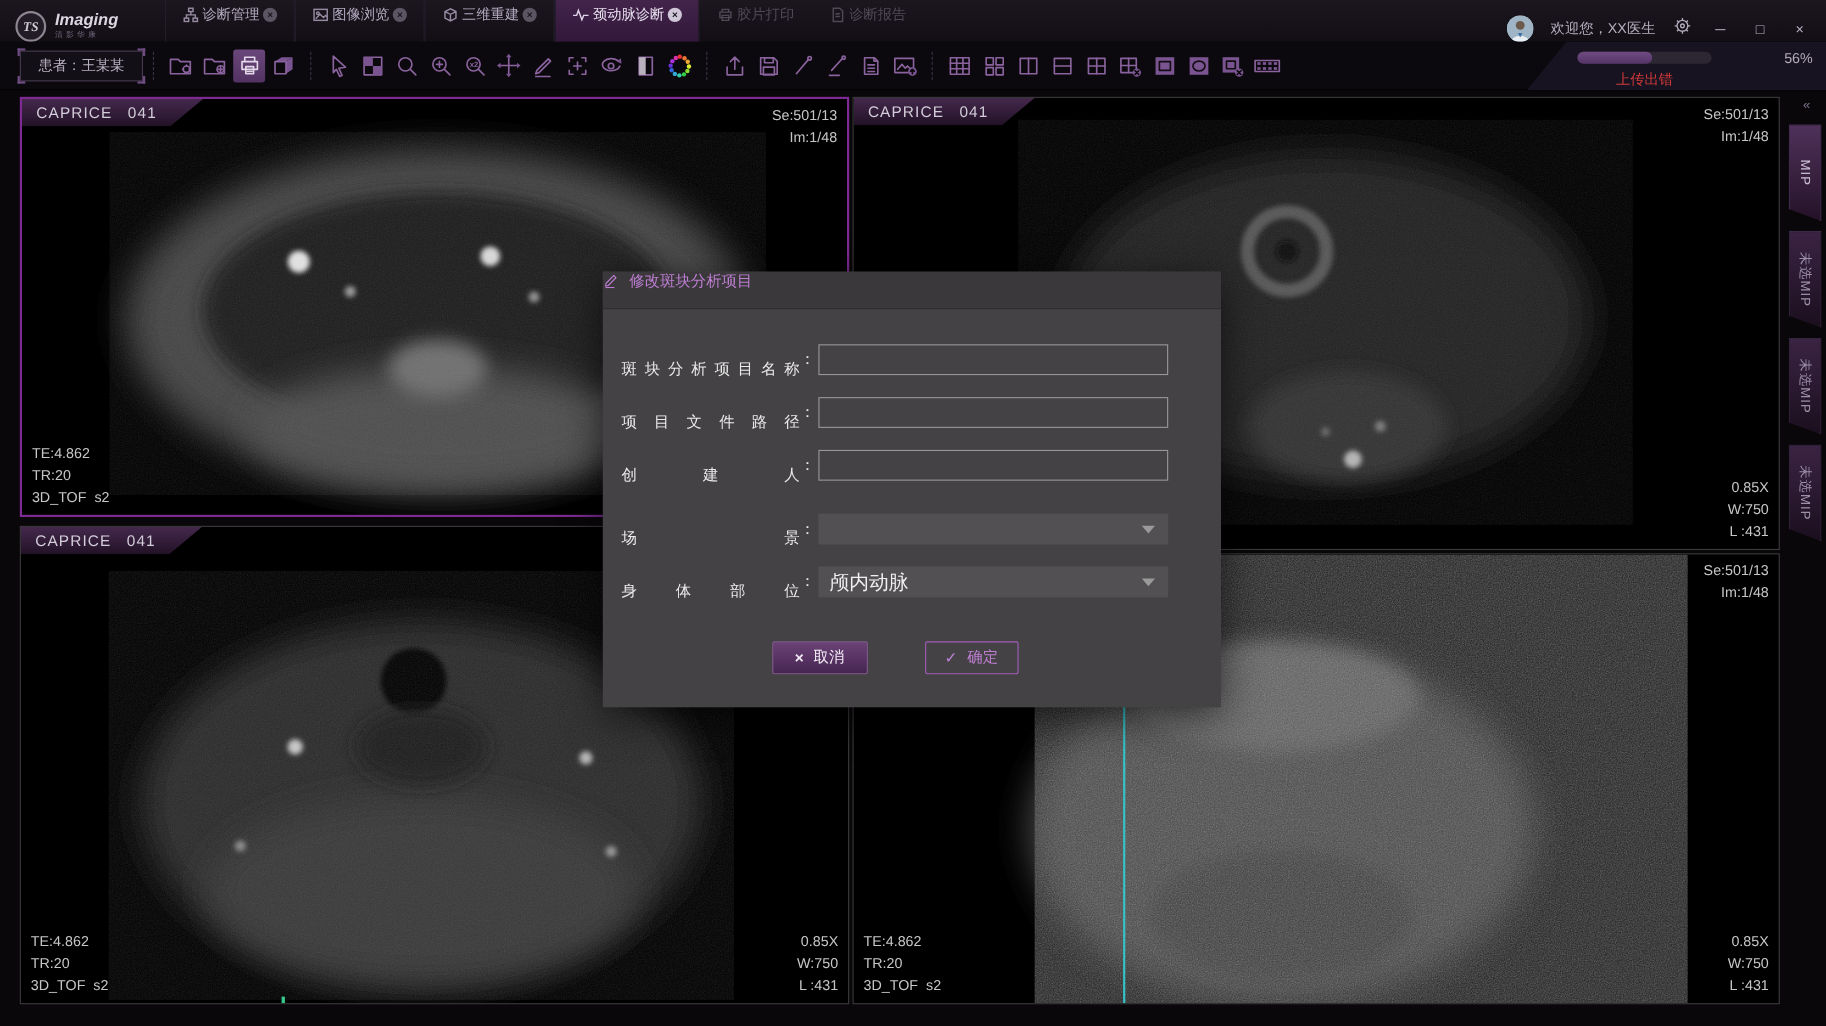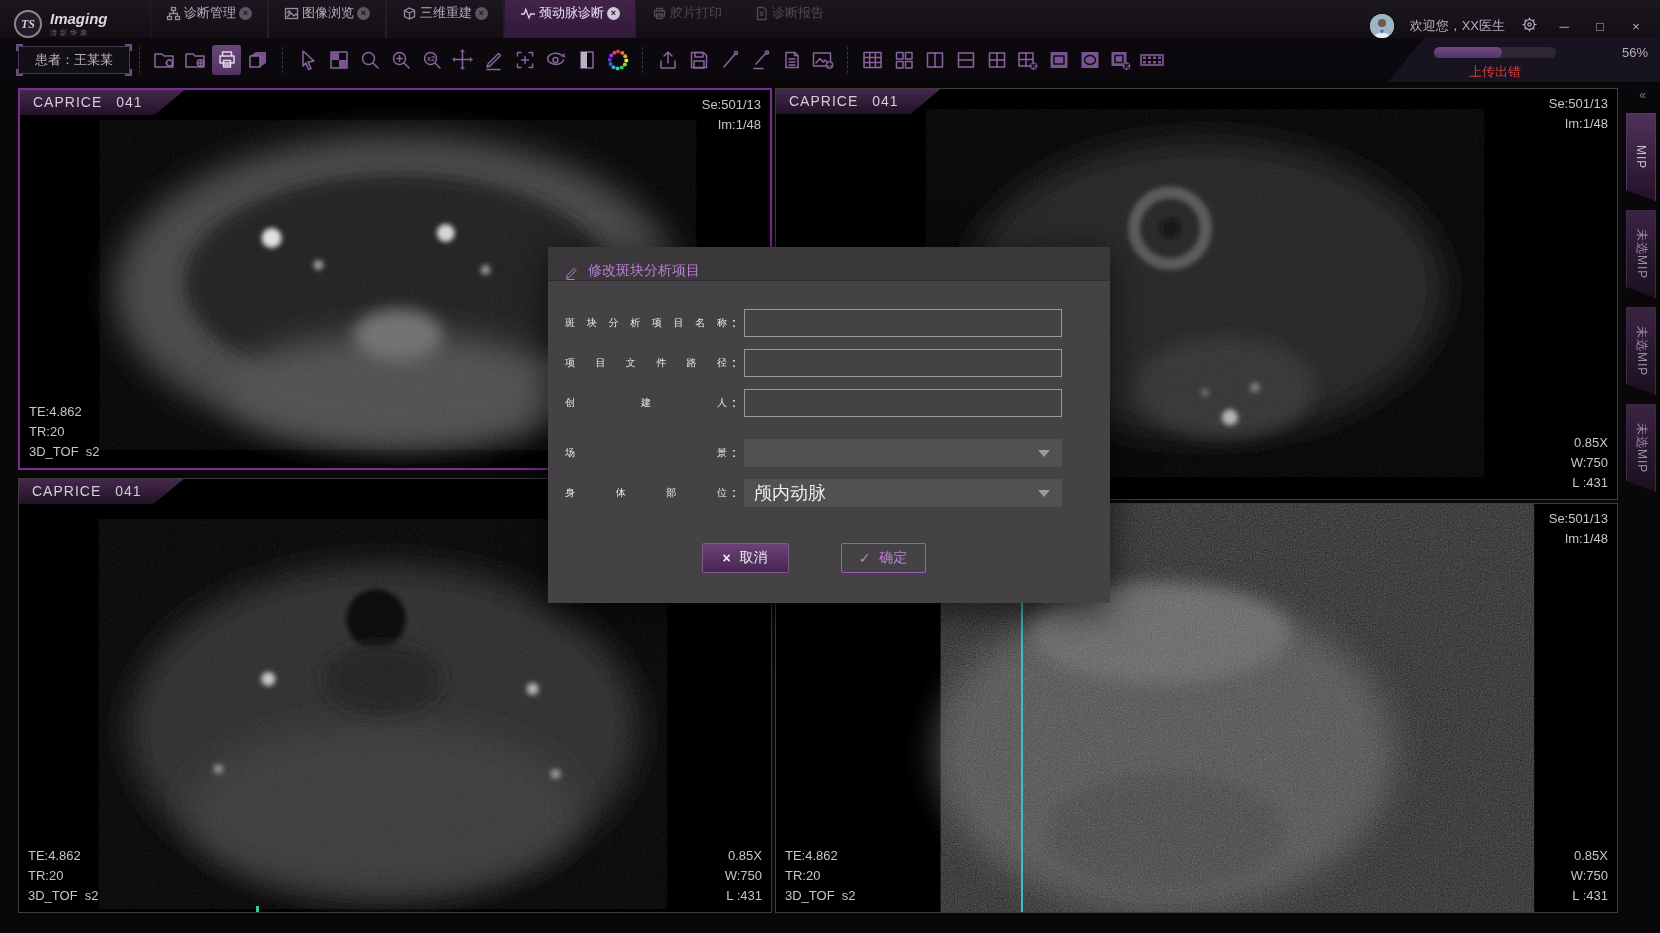--- a/index.html
+++ b/index.html
@@ -86,26 +86,26 @@
   .collapse { text-align:center; color:#7e7390; font-size:12px; height:16px; letter-spacing:-2px; }
   .side-tab { width:30px; height:88px; margin-top:9px; display:flex; align-items:center; justify-content:center;
     writing-mode:vertical-rl; text-orientation:sideways; font-size:12px; letter-spacing:1px;
     color:#cabfd3; background:linear-gradient(180deg,#4f3159,#241228);
     border:1px solid #503762; clip-path:polygon(0 0,100% 0,100% 100%,0 calc(100% - 11px)); }
   .side-tab.dim { background:linear-gradient(180deg,#3a2343,#1b0f1e); color:#9c90a8; border-color:#3c2a46; }
 
   
   .dialog { position:absolute; left:548px; top:247px; width:562px; background:#454245;
     box-shadow:0 8px 36px rgba(0,0,0,.65); }
-  .dlg-header { height:34px; display:flex; align-items:flex-end; gap:9px; padding-left:16px;
+  .dlg-header { height:34px; display:flex; align-items:flex-start; gap:9px; padding-left:0;
     background:#3b383b; border-bottom:1px solid #2f2d2f; color:#bd7ed2; font-size:14px; }
   .dlg-body { padding:28px 48px 30px 17px; }
   .dlg-row { display:flex; align-items:center; margin-bottom:12px; }
-  .dlg-label { display:inline-block; width:162px; color:#eaeaea; font-size:10px;
-    text-align:justify; text-align-last:justify; }
+  .dlg-label { display:inline-block; width:162px; color:#eaeaea; font-size:14px;
+    text-align:justify; text-align-last:justify;margin-top:18px; }
   .dlg-colon { color:#eaeaea; font-size:14px; width:17px; }
   .dlg-input { flex:1; height:28px; border:1px solid #989898; background:transparent;
     color:#eee; font-size:14px; padding:0 8px; outline:none; }
   .dlg-select { flex:1; height:28px; background:#535053; display:flex; align-items:center;
     padding:0 12px 0 10px; color:#efefef; font-size:18px; }
   .sel-arrow { margin-left:auto; width:0; height:0; border-left:6px solid transparent;
     border-right:6px solid transparent; border-top:7px solid #9a9a9a; }
   .dlg-buttons { display:flex; justify-content:center; gap:52px; margin-top:36px; }
   .dlg-buttons button { height:30px; display:flex; align-items:center; justify-content:center;
     gap:9px; font-size:14px; border-radius:2px; cursor:default;

